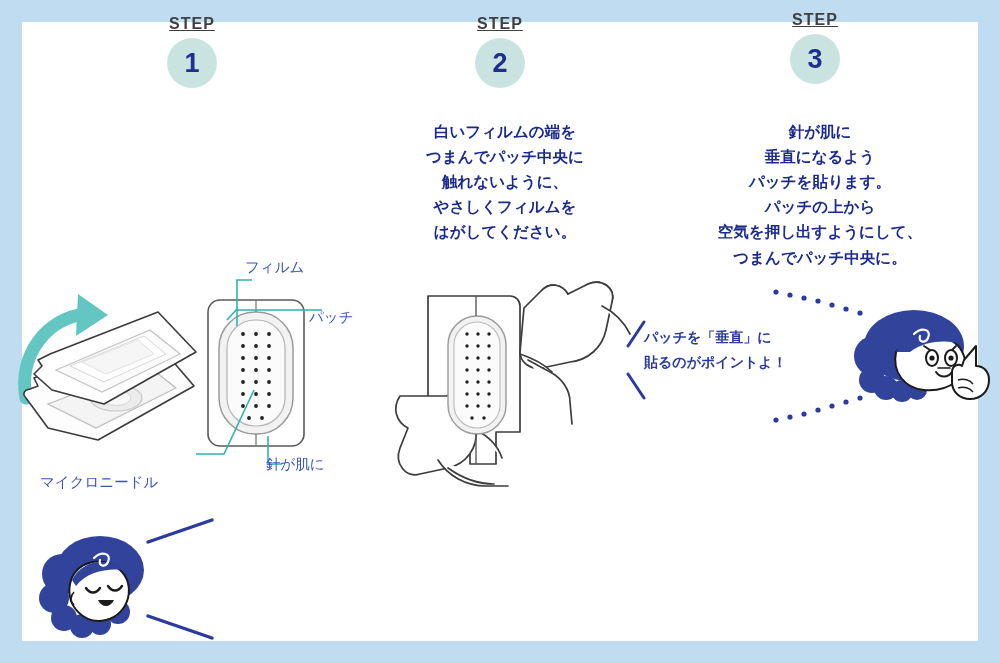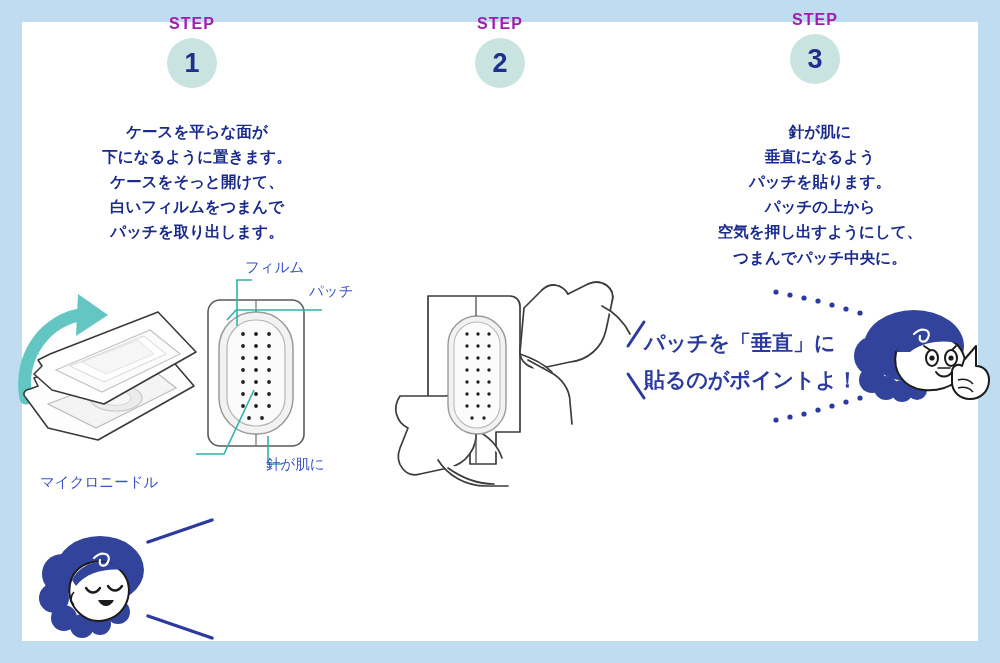--- a/index.html
+++ b/index.html
@@ -13,21 +13,21 @@
     position:absolute;left:22px;top:22px;
     width:956px;height:619px;
     background:#ffffff;
   }
   .stage{position:absolute;left:0;top:0;width:1000px;height:663px;}
 
   
   .step-head{position:absolute;text-align:center;width:120px;}
   .step-word{
     font-size:16px;font-weight:bold;letter-spacing:1px;
-    color:#a21caf;line-height:1;
+    color:#404040;line-height:1;text-decoration:underline;
   }
   .step-circle{
     width:50px;height:50px;border-radius:50%;
     background:#c9e4e0;margin:6px auto 0;
     display:flex;align-items:center;justify-content:center;
   }
   .step-num{
     font-size:27px;font-weight:bold;color:#1f2f8f;line-height:1;
     font-family:"Liberation Sans",sans-serif;
   }
@@ -43,21 +43,21 @@
 
   
   .dlabel{
     position:absolute;color:#3a52c8;font-size:14.5px;
     font-family:"DejaVu Sans",sans-serif;white-space:nowrap;
   }
 
   
   .speech{
     position:absolute;color:#2a3a9e;font-weight:bold;
-    font-size:21px;line-height:1.75;white-space:pre-line;
+    font-size:14px;line-height:1.75;white-space:pre-line;
     font-family:"DejaVu Sans",sans-serif;
   }
 
   svg{display:block;}
   .abs{position:absolute;}
 </style>
 </head>
 <body>
 
 <div class="stage">
@@ -78,25 +78,25 @@
     </div>
   </div>
 
   <div class="step-head" style="left:755px;top:12px;">
     <div class="step-word">STEP</div>
     <div class="step-circle">
       <span class="step-num">3</span>
     </div>
   </div>
 
-  <div class="copy" style="left:62px;top:120px;width:270px;">ケースを平らな面が
-下になるように置きます。
-ケースをそっと開けて、
-白いフィルムをつまんで
-パッチを取り出します。</div>
+  <div class="copy" style="left:380px;top:120px;width:250px;">白いフィルムの端を
+つまんでパッチ中央に
+触れないように、
+やさしくフィルムを
+はがしてください。</div>
   <div class="copy" style="left:675px;top:120px;width:290px;">針が肌に
 垂直になるよう
 パッチを貼ります。
 パッチの上から
 空気を押し出すようにして、
 つまんでパッチ中央に。</div>
 
   <svg class="abs" style="left:8px;top:278px;" width="195" height="190" viewBox="0 0 195 190">
 
     <path d="M18 120 C10 78, 38 40, 78 36" fill="none" stroke="#63c6c3" stroke-width="13" stroke-linecap="round"></path>
@@ -153,21 +153,21 @@
 
     <path d="M130 40 L26 40" fill="none" stroke="#2fb3ae" stroke-width="1.6" transform="translate(0,0)" style="display:none"></path>
     <path d="M132 42 L46 42 L37 52" fill="none" stroke="#2fb3ae" stroke-width="1.6"></path>
 
     <path d="M64 122 L34 186 L6 186" fill="none" stroke="#2fb3ae" stroke-width="1.6"></path>
 
     <path d="M78 168 L78 196 L92 196" fill="none" stroke="#2fb3ae" stroke-width="1.6"></path>
   </svg>
 
   <div class="dlabel" style="left:245px;top:258px;">フィルム</div>
-  <div class="dlabel" style="left:309px;top:282px;">パッチ</div>
+  <div class="dlabel" style="left:309px;top:308px;">パッチ</div>
   <div class="dlabel" style="left:40px;top:473px;">マイクロニードル</div>
   <div class="dlabel" style="left:266px;top:455px;">針が肌に</div>
 
   <svg class="abs" style="left:392px;top:272px;" width="250" height="250" viewBox="0 0 250 250">
     <g fill="#ffffff" stroke="#3c3c3c" stroke-width="1.7" stroke-linejoin="round" stroke-linecap="round">
 
       <path d="M36 24 L118 24 A10 10 0 0 1 128 34 L128 160 L104 160 L104 192 L78 192 L78 160 L36 160 Z" fill="#ffffff"></path>
 
       <path d="M132 36 L150 18 C158 10 170 12 176 22 L196 12 C210 6 224 16 220 30 L214 58 C210 76 196 88 178 90
                L150 96 C138 98 128 90 128 80 Z"></path>

